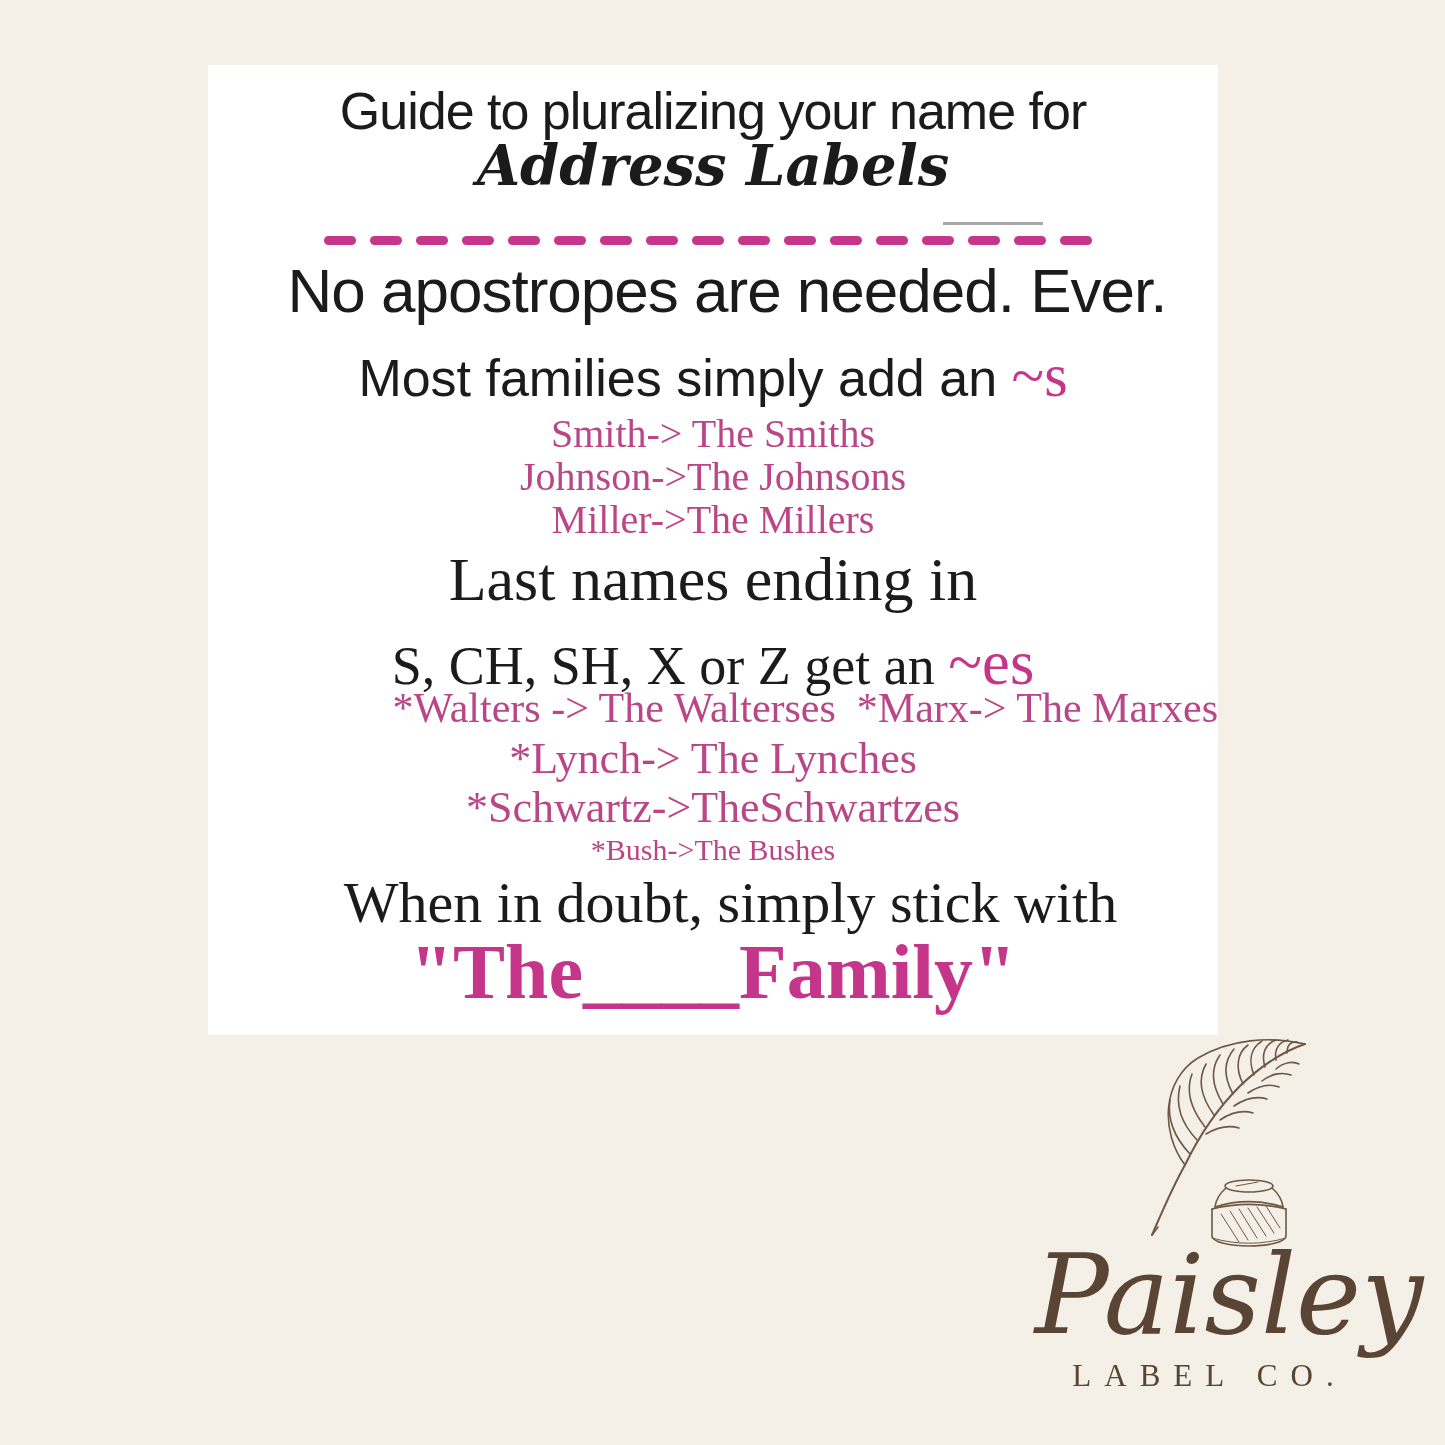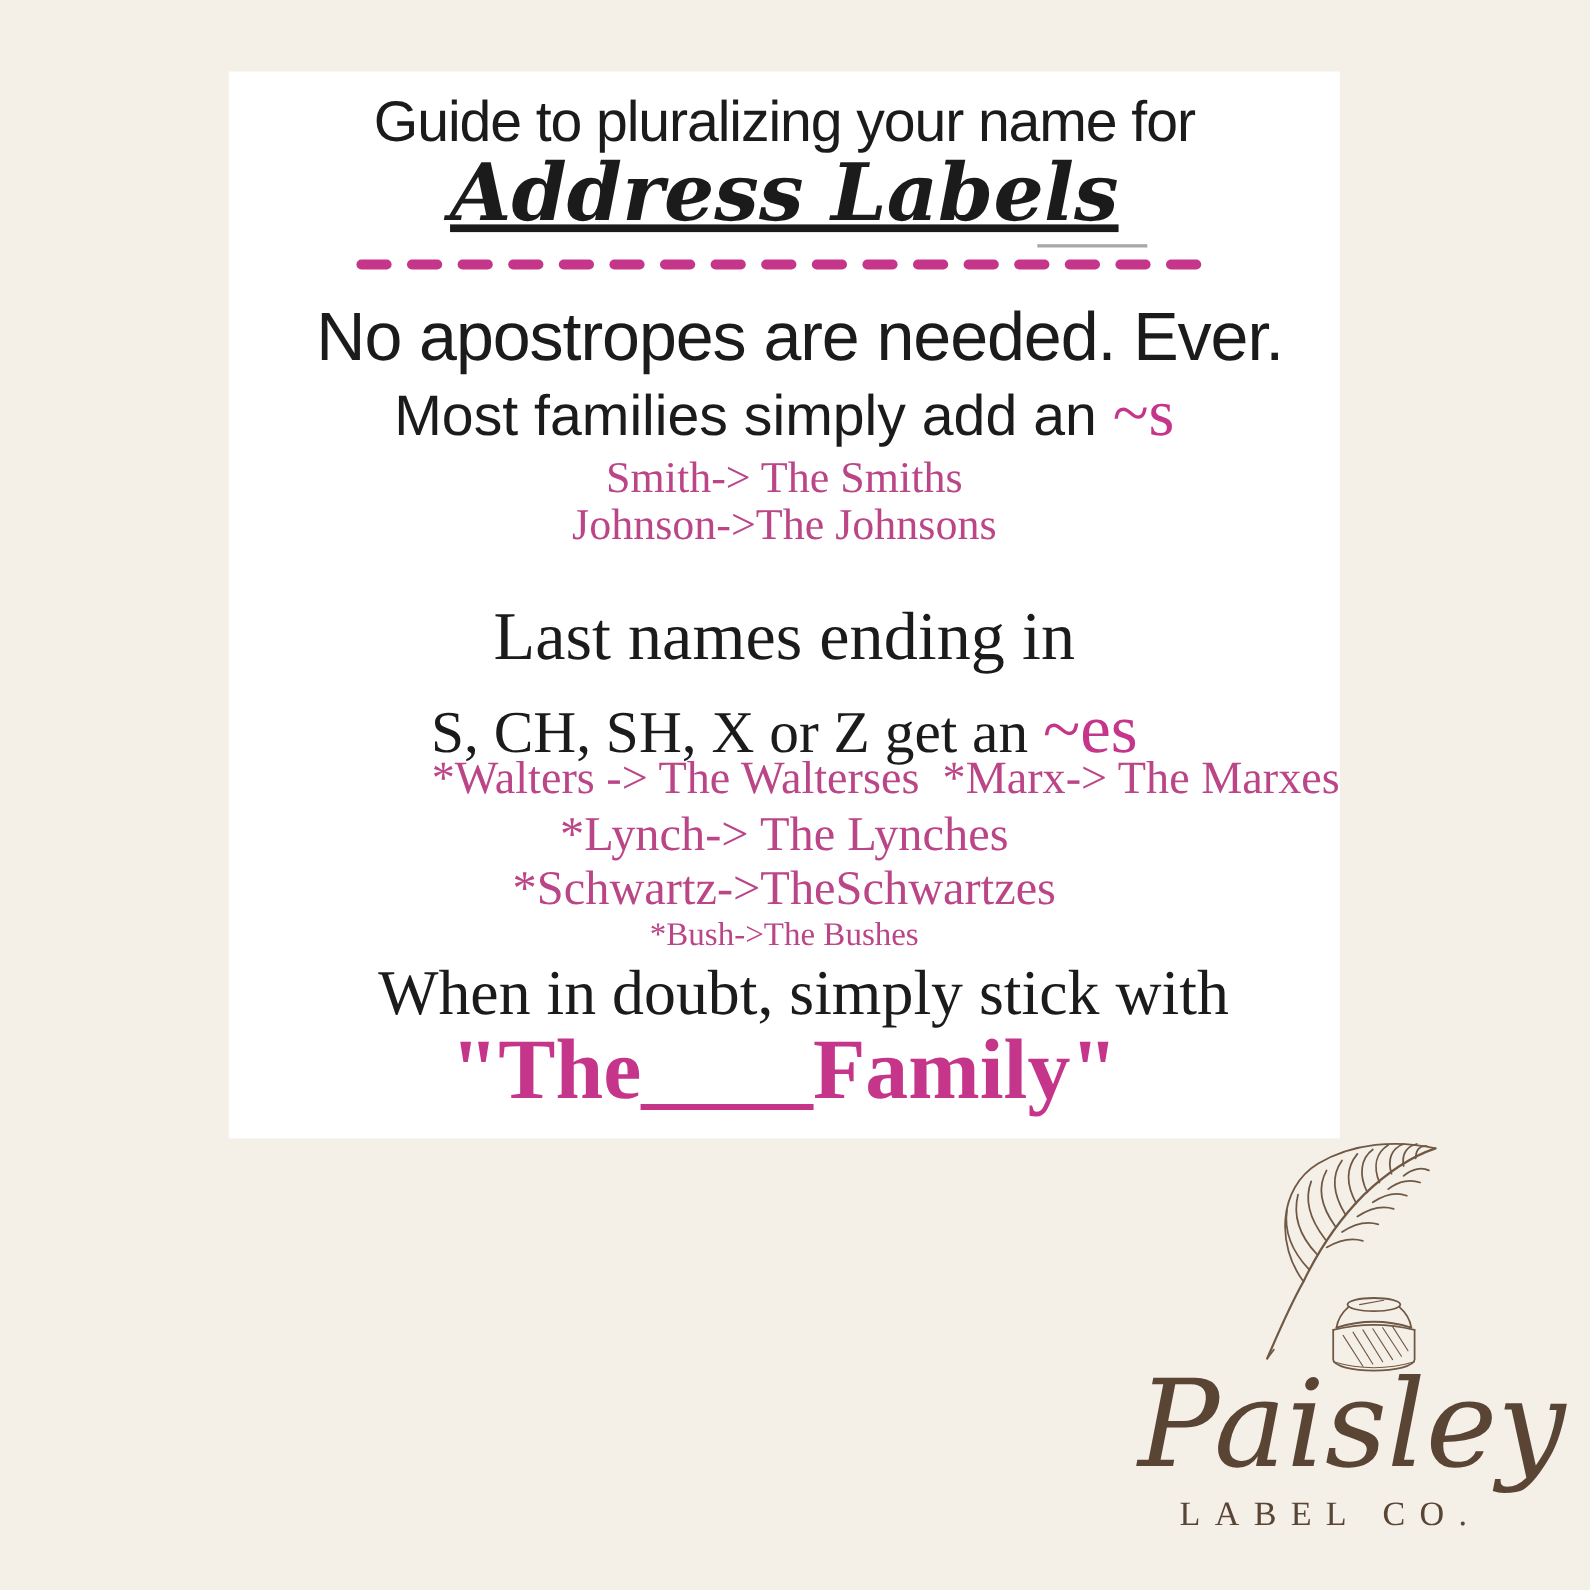--- a/index.html
+++ b/index.html
@@ -10,25 +10,25 @@
   *{margin:0;padding:0;box-sizing:border-box;}
   html,body{width:1445px;height:1445px;}
   body{background:var(--cream);font-family:"Liberation Sans",sans-serif;overflow:hidden;}
   .stage{position:relative;width:1445px;height:1409px;background:var(--cream);}
   .card{position:absolute;left:208px;top:65px;width:1010px;height:970px;background:var(--card_bg);}
   .line{position:absolute;left:0;right:0;text-align:center;line-height:1.1;color:var(--ink);white-space:pre;}
   .sans{font-family:"Liberation Sans",sans-serif;}
   .serif{font-family:"Liberation Serif",serif;}
 
   .intro{top:18px;font-size:52px;letter-spacing:-1px;}
-  .main-title{top:70px;font-size:72px;font-family:"DejaVu Serif",serif;font-style:italic;font-weight:700;letter-spacing:0px;text-decoration:underline;}
+  .main-title{top:70px;font-size:56px;font-family:"DejaVu Serif",serif;font-style:italic;font-weight:700;letter-spacing:0px;}
   .title-underline{position:absolute;left:735px;top:157px;width:100px;height:3px;background:var(--underline_gray);}
   .dash-row{position:absolute;left:116px;top:171px;width:778px;display:flex;gap:14px;}
   .dash{flex:0 0 32px;height:9px;border-radius:4.5px;background:var(--pink);}
-  .statement{top:208px;font-size:62px;letter-spacing:-1px;padding-left:28px;}
+  .statement{top:192px;font-size:62px;letter-spacing:-1px;padding-left:28px;}
   .rule-s{top:278px;font-size:52px;}
   .suffix{font-family:"Liberation Serif",serif;color:var(--pink);font-size:1.16em;font-weight:500;}
   .ex{color:var(--pink_soft);font-family:"Liberation Serif",serif;}
   .ex-s0{top:347px;font-size:40px;}
   .ex-s1{top:390px;font-size:40px;}
   .ex-s2{top:433px;font-size:40px;}
   .rule-es1{top:480px;font-size:62px;}
   .rule-es2{top:548px;font-size:54px;margin-top:16px;}
   .ex-es0{top:620px;font-size:42px;text-align:right;}
   .ex-es1{top:670px;font-size:44px;}
@@ -71,20 +71,21 @@
         <span class="dash"></span>
         <span class="dash"></span>
         <span class="dash"></span>
       </div>
 
     <div class="line sans statement">No apostropes are needed. Ever.</div>
 
     <div class="line sans rule-s"><span>Most families simply add an </span><span class="suffix">~s</span></div>
     <div class="line ex ex-s0">Smith-&gt; The Smiths</div>
     <div class="line ex ex-s1">Johnson-&gt;The Johnsons</div>
+    <div class="line ex ex-s2">Miller-&gt;The Millers</div>
 
     <div class="line serif rule-es1">Last names ending in</div>
     <div class="line serif rule-es2"><span>S, CH, SH, X or Z get an </span><span class="suffix">~es</span></div>
     <div class="line ex ex-es0">*Walters -&gt; The Walterses  *Marx-&gt; The Marxes</div>
     <div class="line ex ex-es1">*Lynch-&gt; The Lynches</div>
     <div class="line ex ex-es2">*Schwartz-&gt;TheSchwartzes</div>
     <div class="line ex ex-es3">*Bush-&gt;The Bushes</div>
 
     <div class="line serif fallback-line">When in doubt, simply stick with</div>
     <div class="line serif fallback-title">"The____Family"</div>

